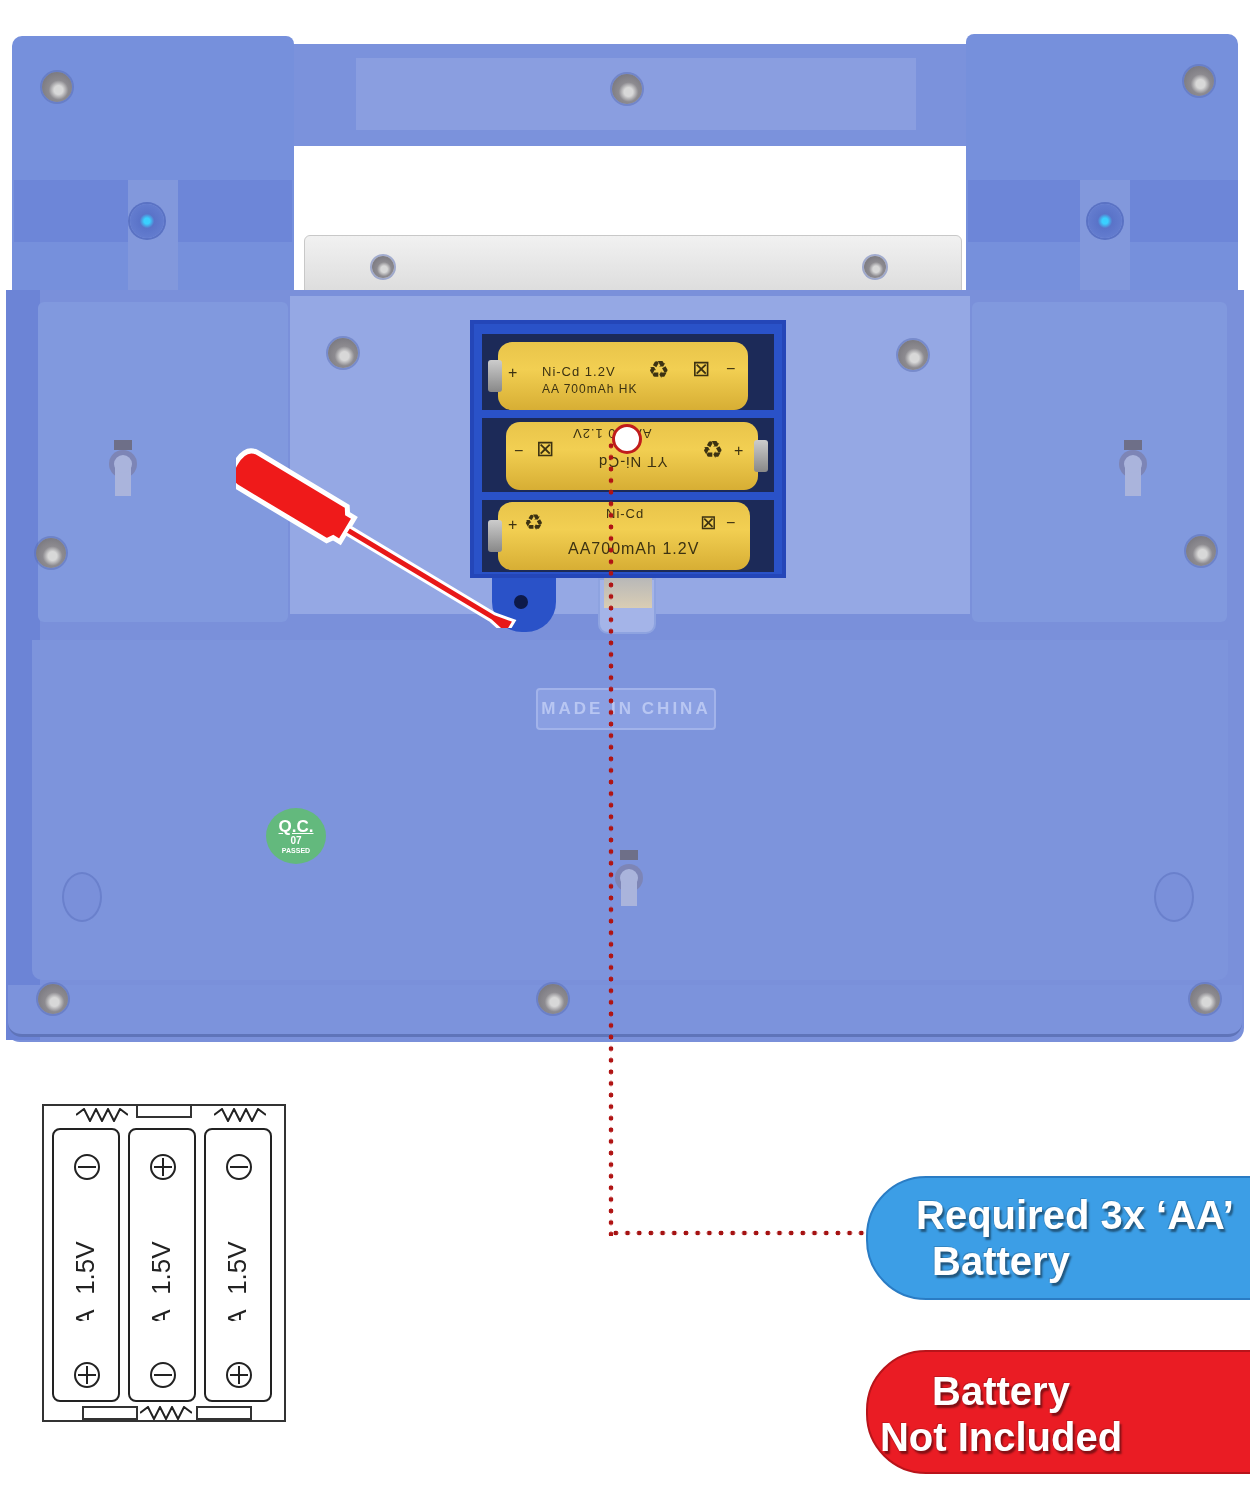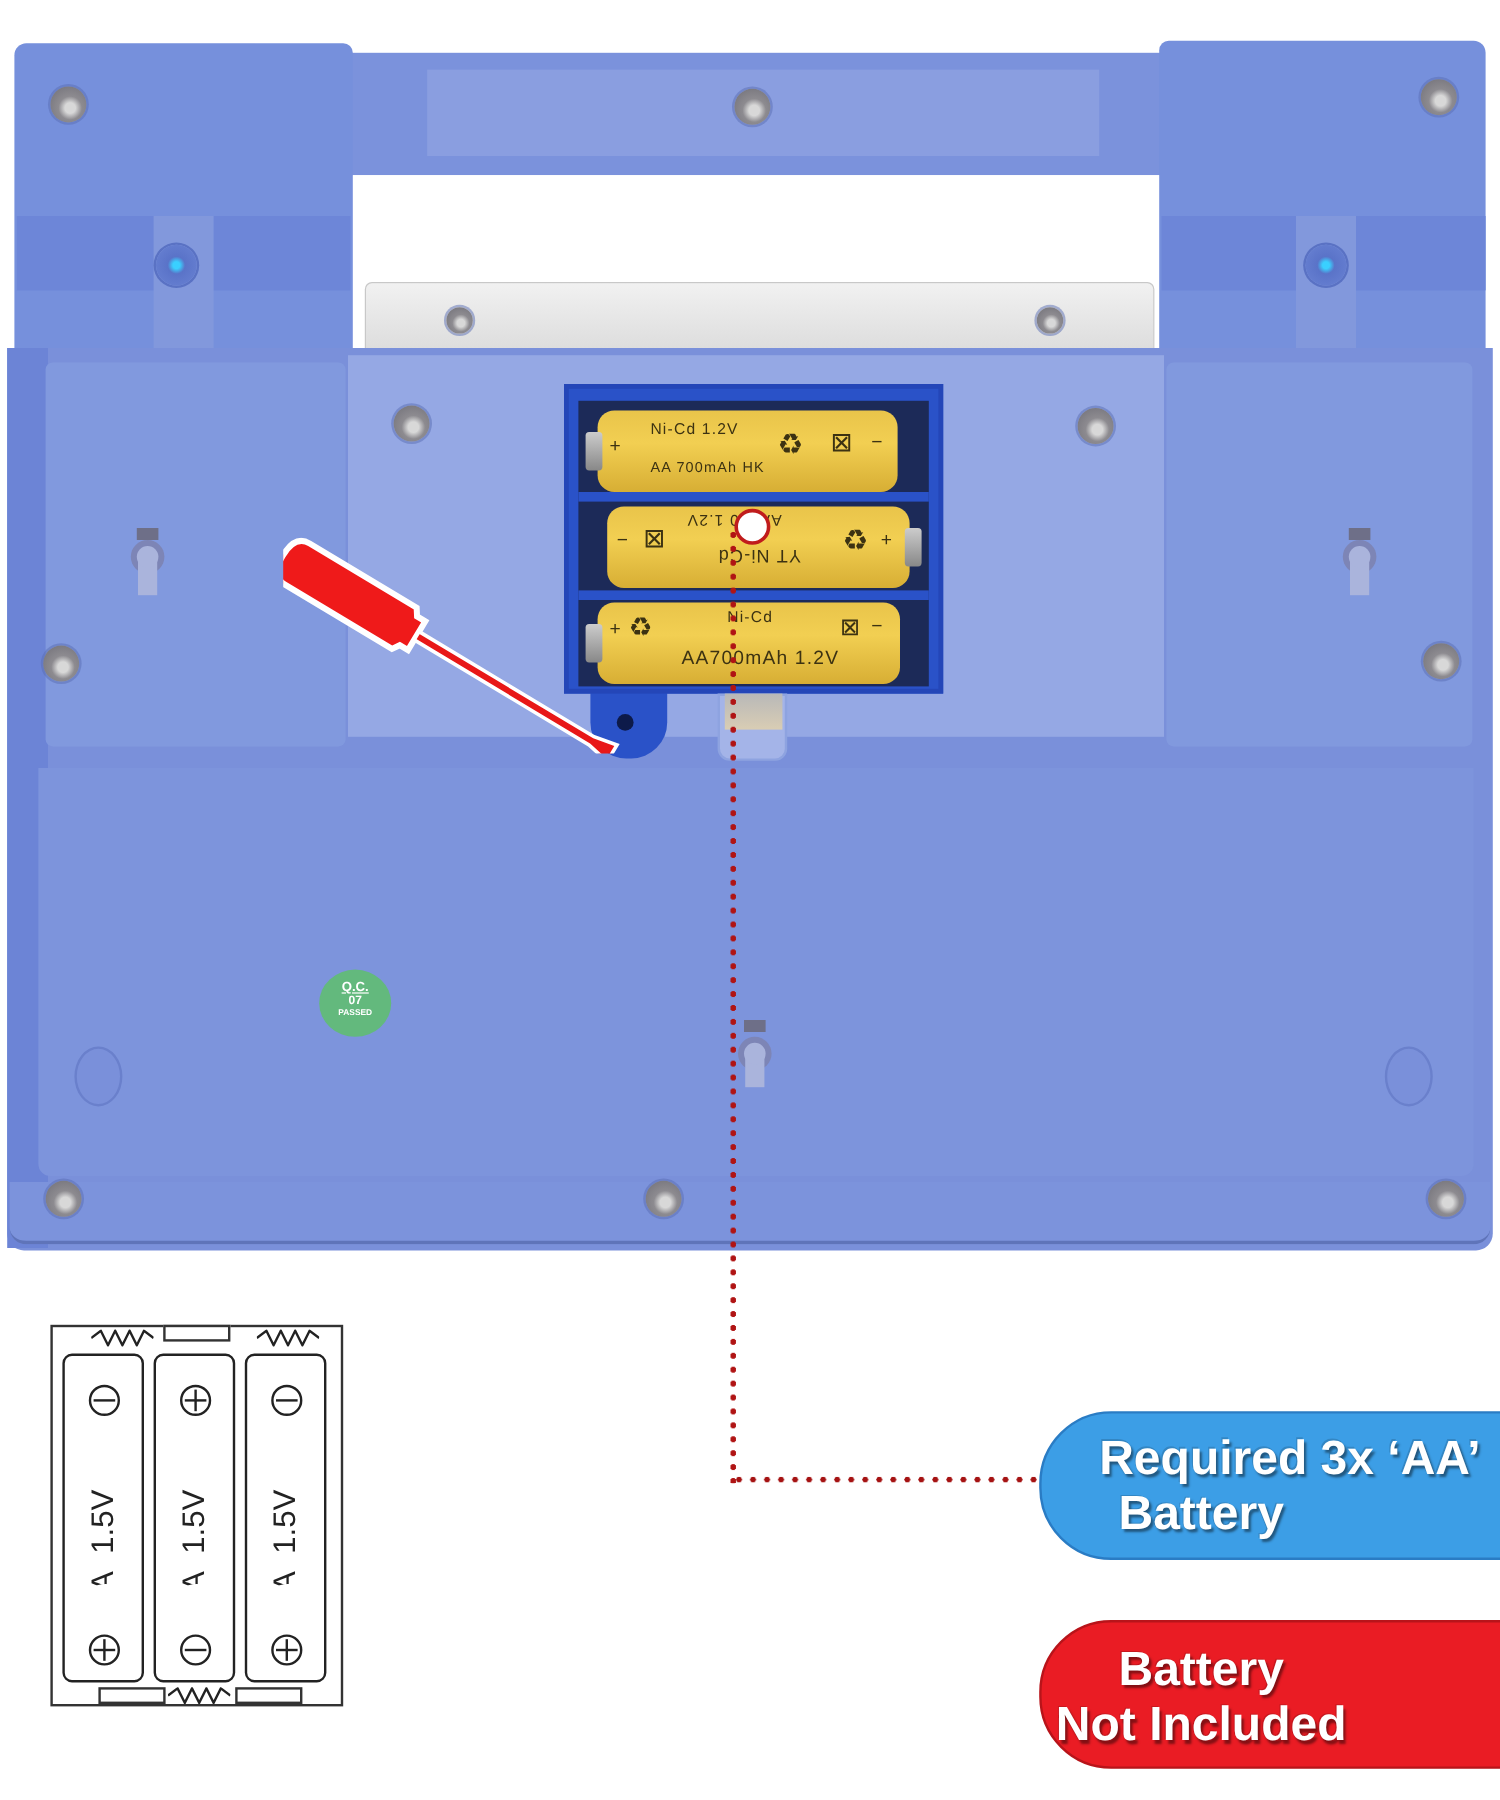--- a/index.html
+++ b/index.html
@@ -136,21 +136,21 @@
   <div class="abs tab-latch"></div>
   <div class="abs latch-hole"></div>
   <div class="abs compartment"></div>
   <div class="abs comp-inner"></div>
   <div class="abs" style="left:482px;top:410px;width:292px;height:8px;background:#2a52c8;"></div>
   <div class="abs" style="left:482px;top:492px;width:292px;height:8px;background:#2a52c8;"></div>
 
   <div class="abs battery" style="left:498px;top:342px;width:250px;">
     <div class="cap" style="left:-10px;"></div>
     <span class="batt-text" style="left:10px;top:22px;font-size:16px;">+</span>
-    <span class="batt-text" style="left:44px;top:8px;">Ni-Cd  1.2V</span>
+    <span class="batt-text" style="left:44px;top:22px;">Ni-Cd  1.2V</span>
     <span class="batt-text" style="left:44px;top:40px;font-size:12px;">AA 700mAh HK</span>
     <span class="batt-text" style="left:150px;top:14px;font-size:24px;">♻</span>
     <span class="batt-text" style="left:194px;top:14px;font-size:22px;">⊠</span>
     <span class="batt-text" style="left:228px;top:18px;font-size:16px;">−</span>
   </div>
 
   <div class="abs battery" style="left:506px;top:422px;width:252px;">
     <div class="cap" style="right:-10px;"></div>
     <span class="batt-text" style="left:8px;top:20px;font-size:16px;">−</span>
     <span class="batt-text" style="left:30px;top:14px;font-size:22px;">⊠</span>
@@ -166,23 +166,24 @@
     <span class="batt-text" style="left:26px;top:8px;font-size:22px;">♻</span>
     <span class="batt-text" style="left:108px;top:4px;">Ni-Cd</span>
     <span class="batt-text" style="left:70px;top:38px;font-size:16px;">AA700mAh 1.2V</span>
     <span class="batt-text" style="left:202px;top:8px;font-size:20px;">⊠</span>
     <span class="batt-text" style="left:228px;top:12px;font-size:16px;">−</span>
   </div>
 
   <div class="abs clip"></div>
   <div class="abs clip-metal"></div>
 
+  <div class="abs made-in">MADE IN CHINA</div>
 
   <div class="abs qc">
-    <span style="font-size:11px;text-decoration:underline;">Q.C.</span>
+    <span style="font-size:17px;text-decoration:underline;">Q.C.</span>
     <span style="font-size:10px;margin-top:1px;">07</span>
     <span style="font-size:7px;margin-top:1px;">PASSED</span>
   </div>
 
   <svg class="abs screwdriver" viewBox="0 0 310 180">
     <g transform="rotate(31 20 20)">
       <path d="M14 6 H118 L122 12 H130 V40 H122 L118 46 H14 Q0 46 0 26 Q0 6 14 6 Z" fill="#ef1a1a" stroke="#ffffff" stroke-width="5"></path>
       <path d="M130 22 H300 L320 18 V34 L300 30 H130 Z" fill="#e81818" stroke="#ffffff" stroke-width="3"></path>
     </g>
   </svg>

